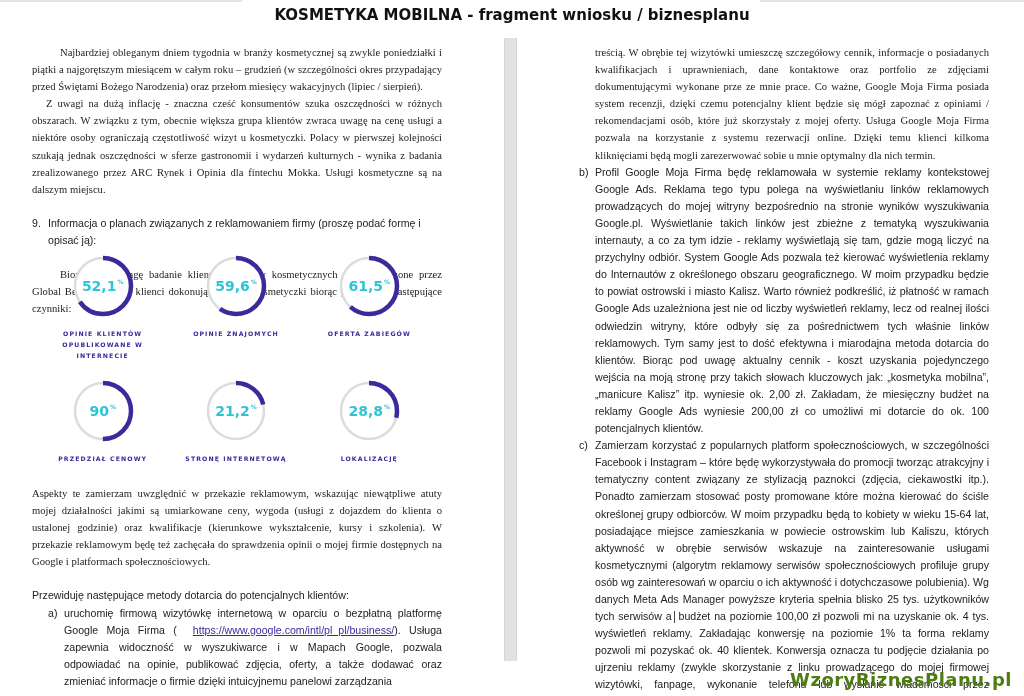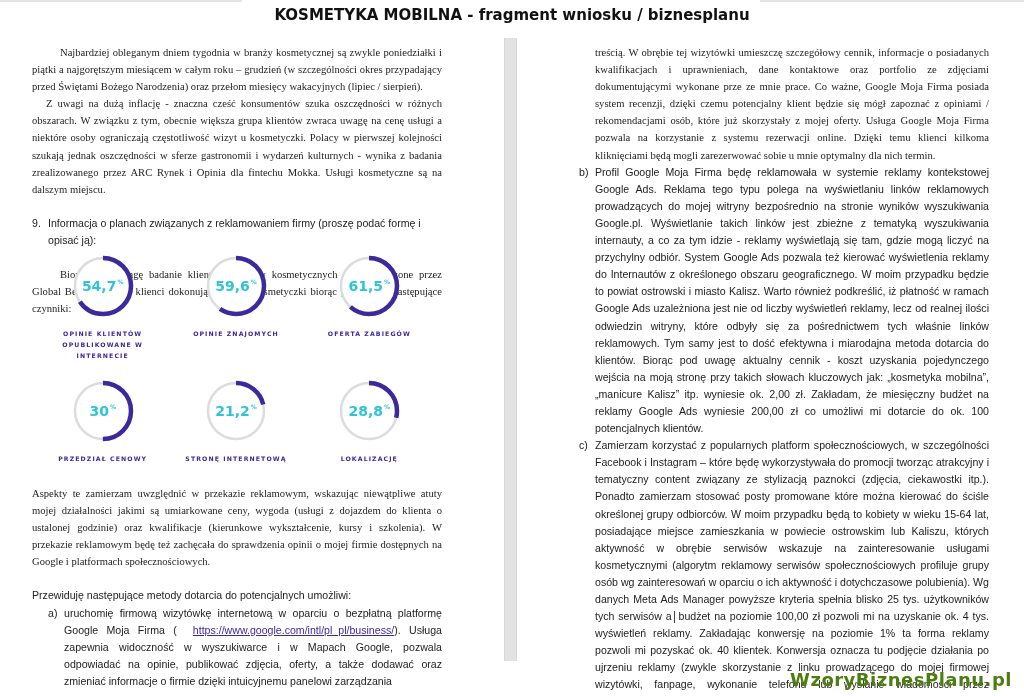--- a/index.html
+++ b/index.html
@@ -93,21 +93,21 @@
 
 <div class="donuts" id="donuts-top" style="top:254px;">
   <div class="donut-row">
       <div class="donut-cell">
         <div class="donut">
           <svg width="64" height="64" viewBox="0 0 64 64">
             <circle cx="32" cy="32" r="28" fill="#fff" stroke="#dcdcdc" stroke-width="2.5"></circle>
             <circle cx="32" cy="32" r="28" fill="none" stroke="#3b2a9c" stroke-width="4.5" stroke-dasharray="115.06 175.93" transform="rotate(-90 32 32)"></circle>
           </svg>
           <div class="donut-value">
-            <span class="v">54,7</span>
+            <span class="v">52,1</span>
             <span class="pct">%</span>
           </div>
         </div>
         <div class="donut-label">OPINIE KLIENTÓW<br>OPUBLIKOWANE W INTERNECIE</div>
       </div>
       <div class="donut-cell">
         <div class="donut">
           <svg width="64" height="64" viewBox="0 0 64 64">
             <circle cx="32" cy="32" r="28" fill="#fff" stroke="#dcdcdc" stroke-width="2.5"></circle>
             <circle cx="32" cy="32" r="28" fill="none" stroke="#3b2a9c" stroke-width="4.5" stroke-dasharray="104.85 175.93" transform="rotate(-90 32 32)"></circle>
@@ -136,21 +136,21 @@
 </div>
 <div class="donuts" id="donuts-bottom" style="top:379px;">
   <div class="donut-row">
       <div class="donut-cell">
         <div class="donut">
           <svg width="64" height="64" viewBox="0 0 64 64">
             <circle cx="32" cy="32" r="28" fill="#fff" stroke="#dcdcdc" stroke-width="2.5"></circle>
             <circle cx="32" cy="32" r="28" fill="none" stroke="#3b2a9c" stroke-width="4.5" stroke-dasharray="87.96 175.93" transform="rotate(-90 32 32)"></circle>
           </svg>
           <div class="donut-value">
-            <span class="v">30</span>
+            <span class="v">90</span>
             <span class="pct">%</span>
           </div>
         </div>
         <div class="donut-label">PRZEDZIAŁ CENOWY</div>
       </div>
       <div class="donut-cell">
         <div class="donut">
           <svg width="64" height="64" viewBox="0 0 64 64">
             <circle cx="32" cy="32" r="28" fill="#fff" stroke="#dcdcdc" stroke-width="2.5"></circle>
             <circle cx="32" cy="32" r="28" fill="none" stroke="#3b2a9c" stroke-width="4.5" stroke-dasharray="37.30 175.93" transform="rotate(-90 32 32)"></circle>
@@ -174,21 +174,21 @@
           </div>
         </div>
         <div class="donut-label">LOKALIZACJĘ</div>
       </div>
     </div>
 </div>
 
 <div class="col col-left" style="top:485px;">
   <p class="p">Aspekty te zamierzam uwzględnić w przekazie reklamowym, wskazując niewątpliwe atuty mojej działalności jakimi są umiarkowane ceny, wygoda (usługi z dojazdem do klienta o ustalonej godzinie) oraz kwalifikacje (kierunkowe wykształcenie, kursy i szkolenia). W przekazie reklamowym będę też zachęcała do sprawdzenia opinii o mojej firmie dostępnych na Google i platformach społecznościowych.</p>
   <div class="gap"></div>
-  <p>Przewiduję następujące metody dotarcia do potencjalnych umożliwi:</p>
+  <p>Przewiduję następujące metody dotarcia do potencjalnych klientów:</p>
   <div class="list-item">
     <span class="lbl">a)</span>
     <span class="txt"><span>uruchomię firmową wizytówkę internetową w oparciu o bezpłatną platformę Google Moja Firma (</span><a class="link">https://www.google.com/intl/pl_pl/business/</a><span>). Usługa zapewnia widoczność w wyszukiwarce i w Mapach Google, pozwala odpowiadać na opinie, publikować zdjęcia, oferty, a także dodawać oraz zmieniać informacje o firmie dzięki intuicyjnemu panelowi zarządzania</span></span>
   </div>
 </div>
 
 <div class="col col-right">
   <p class="p">treścią.  W obrębie tej wizytówki umieszczę szczegółowy cennik, informacje o posiadanych kwalifikacjach i uprawnieniach, dane kontaktowe oraz portfolio ze zdjęciami dokumentującymi wykonane prze ze mnie prace. Co ważne, Google Moja Firma posiada system recenzji, dzięki czemu potencjalny klient będzie się mógł zapoznać z opiniami / rekomendacjami osób, które już skorzystały z mojej oferty. Usługa Google Moja Firma pozwala na korzystanie z systemu rezerwacji online. Dzięki temu klienci kilkoma kliknięciami będą mogli zarezerwować sobie u mnie optymalny dla nich termin.</p>
   <div class="right-item">
     <span class="lbl">b)</span>

